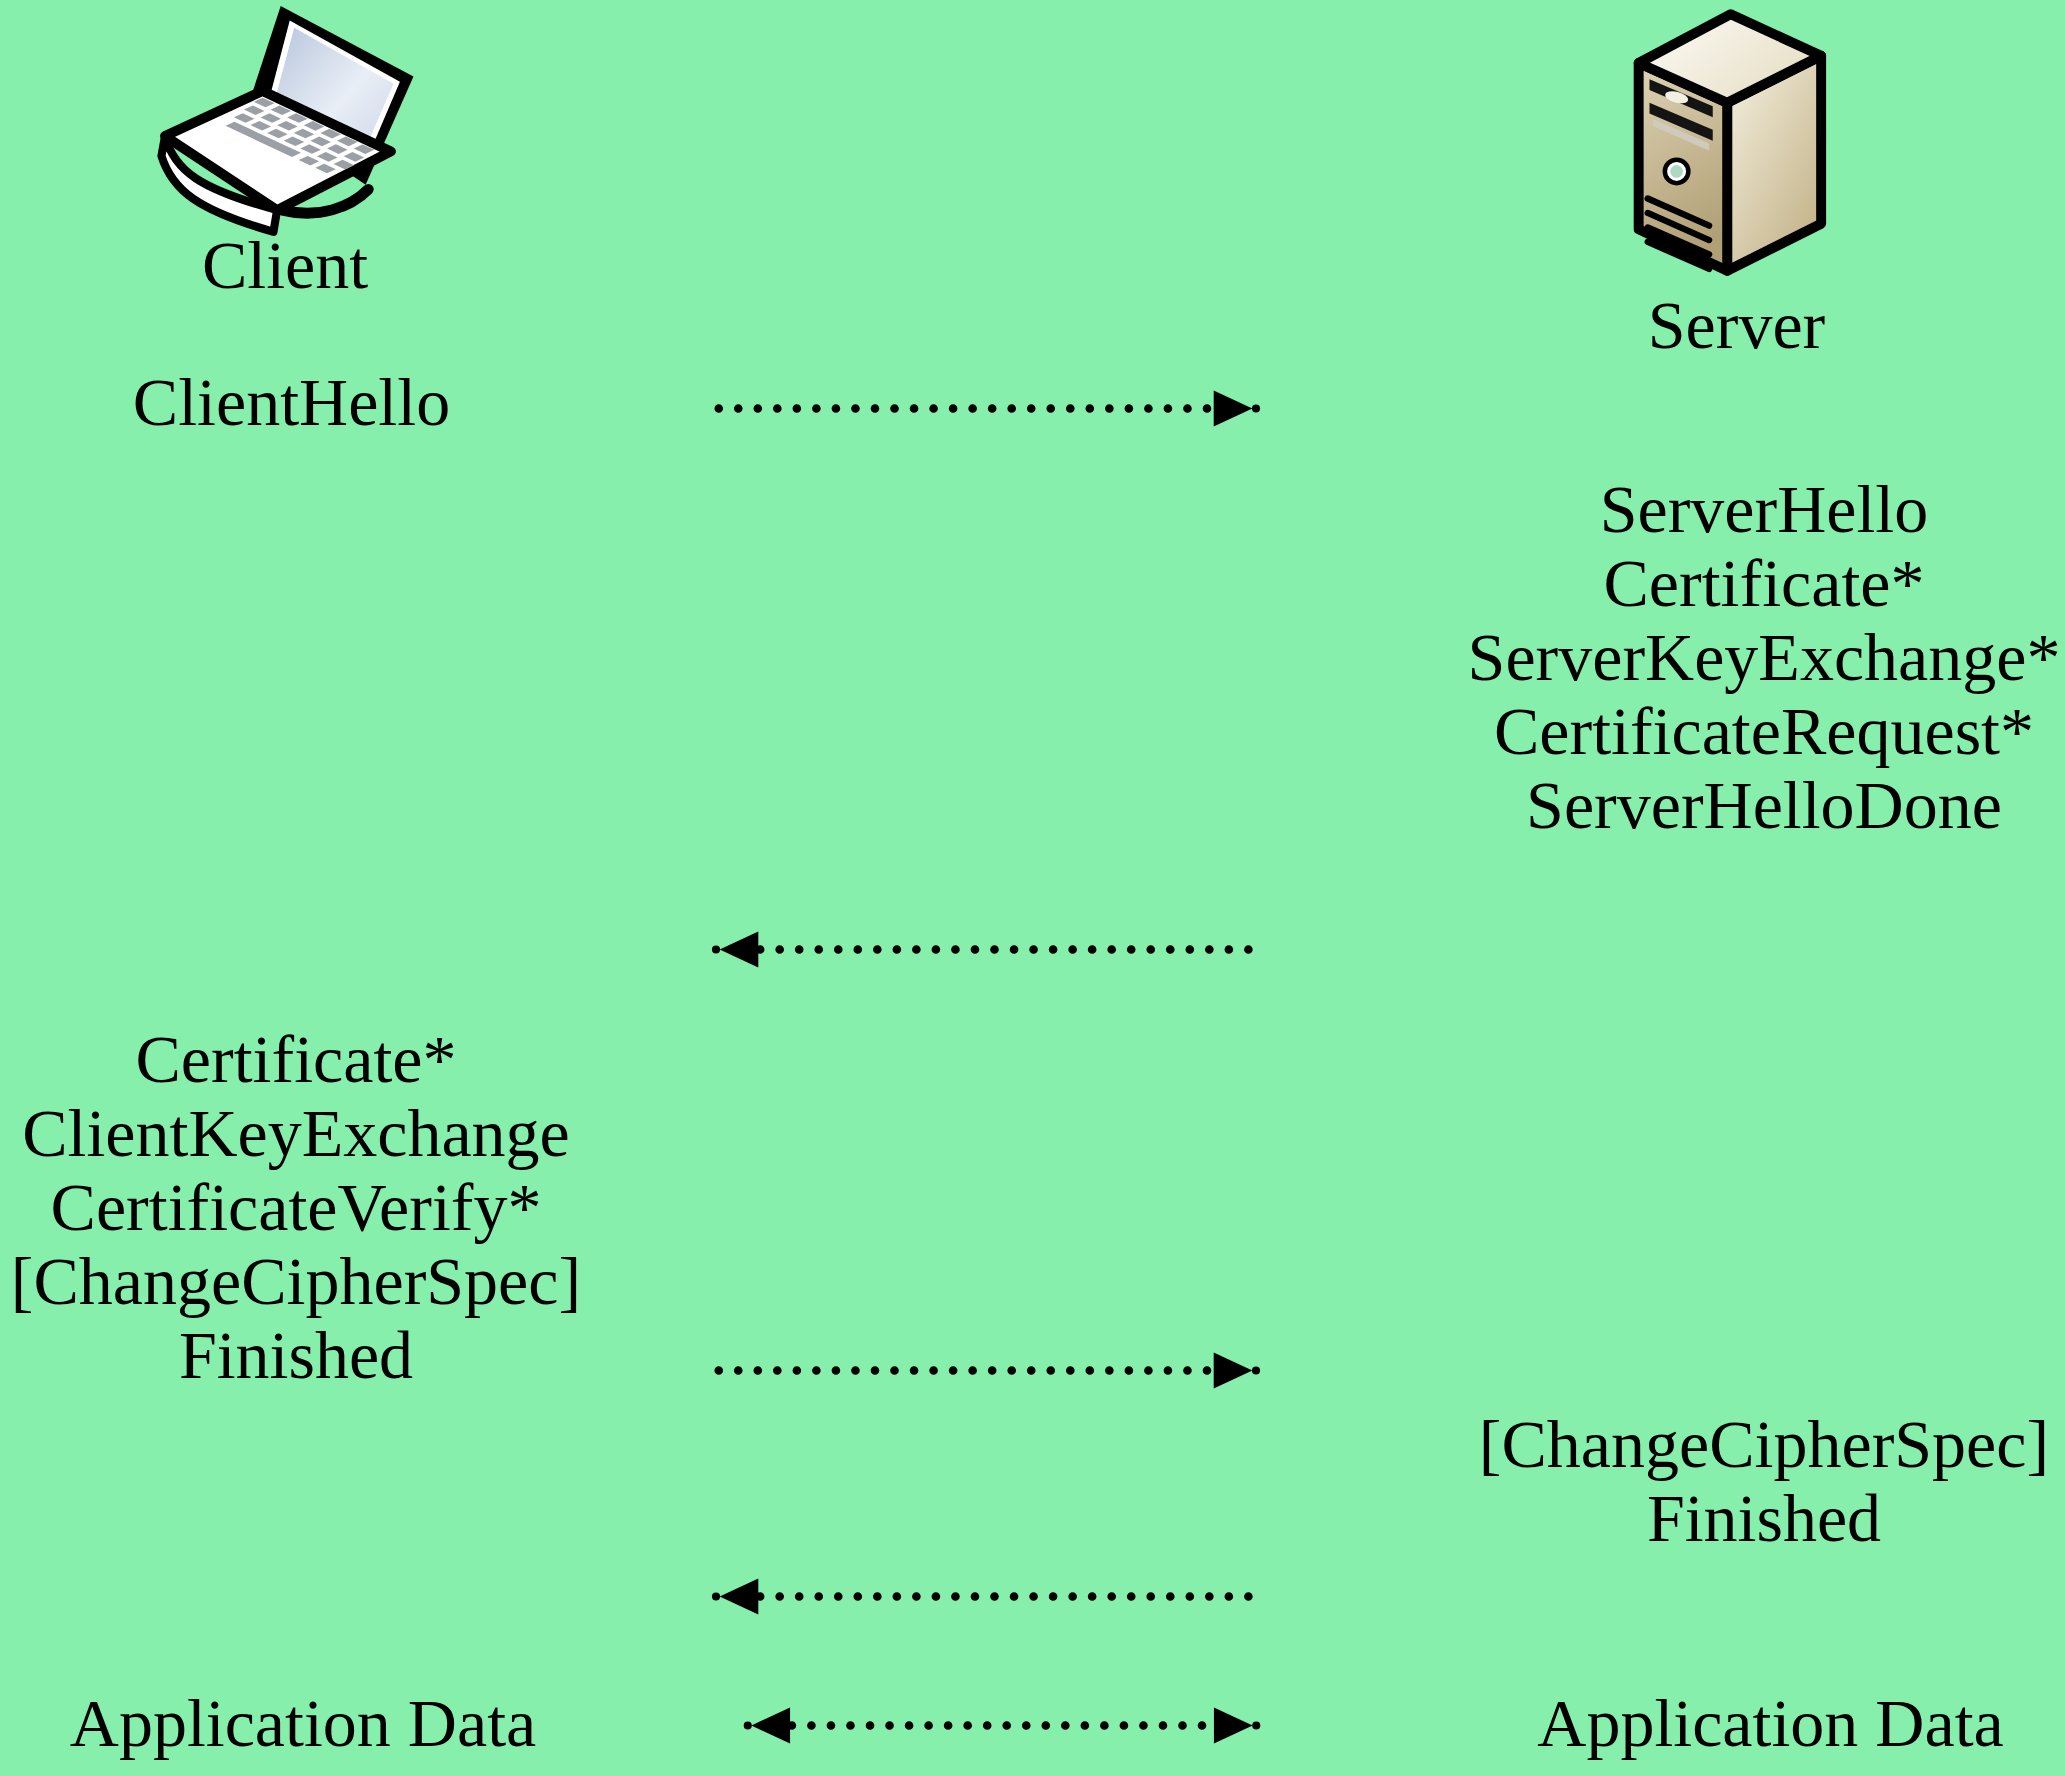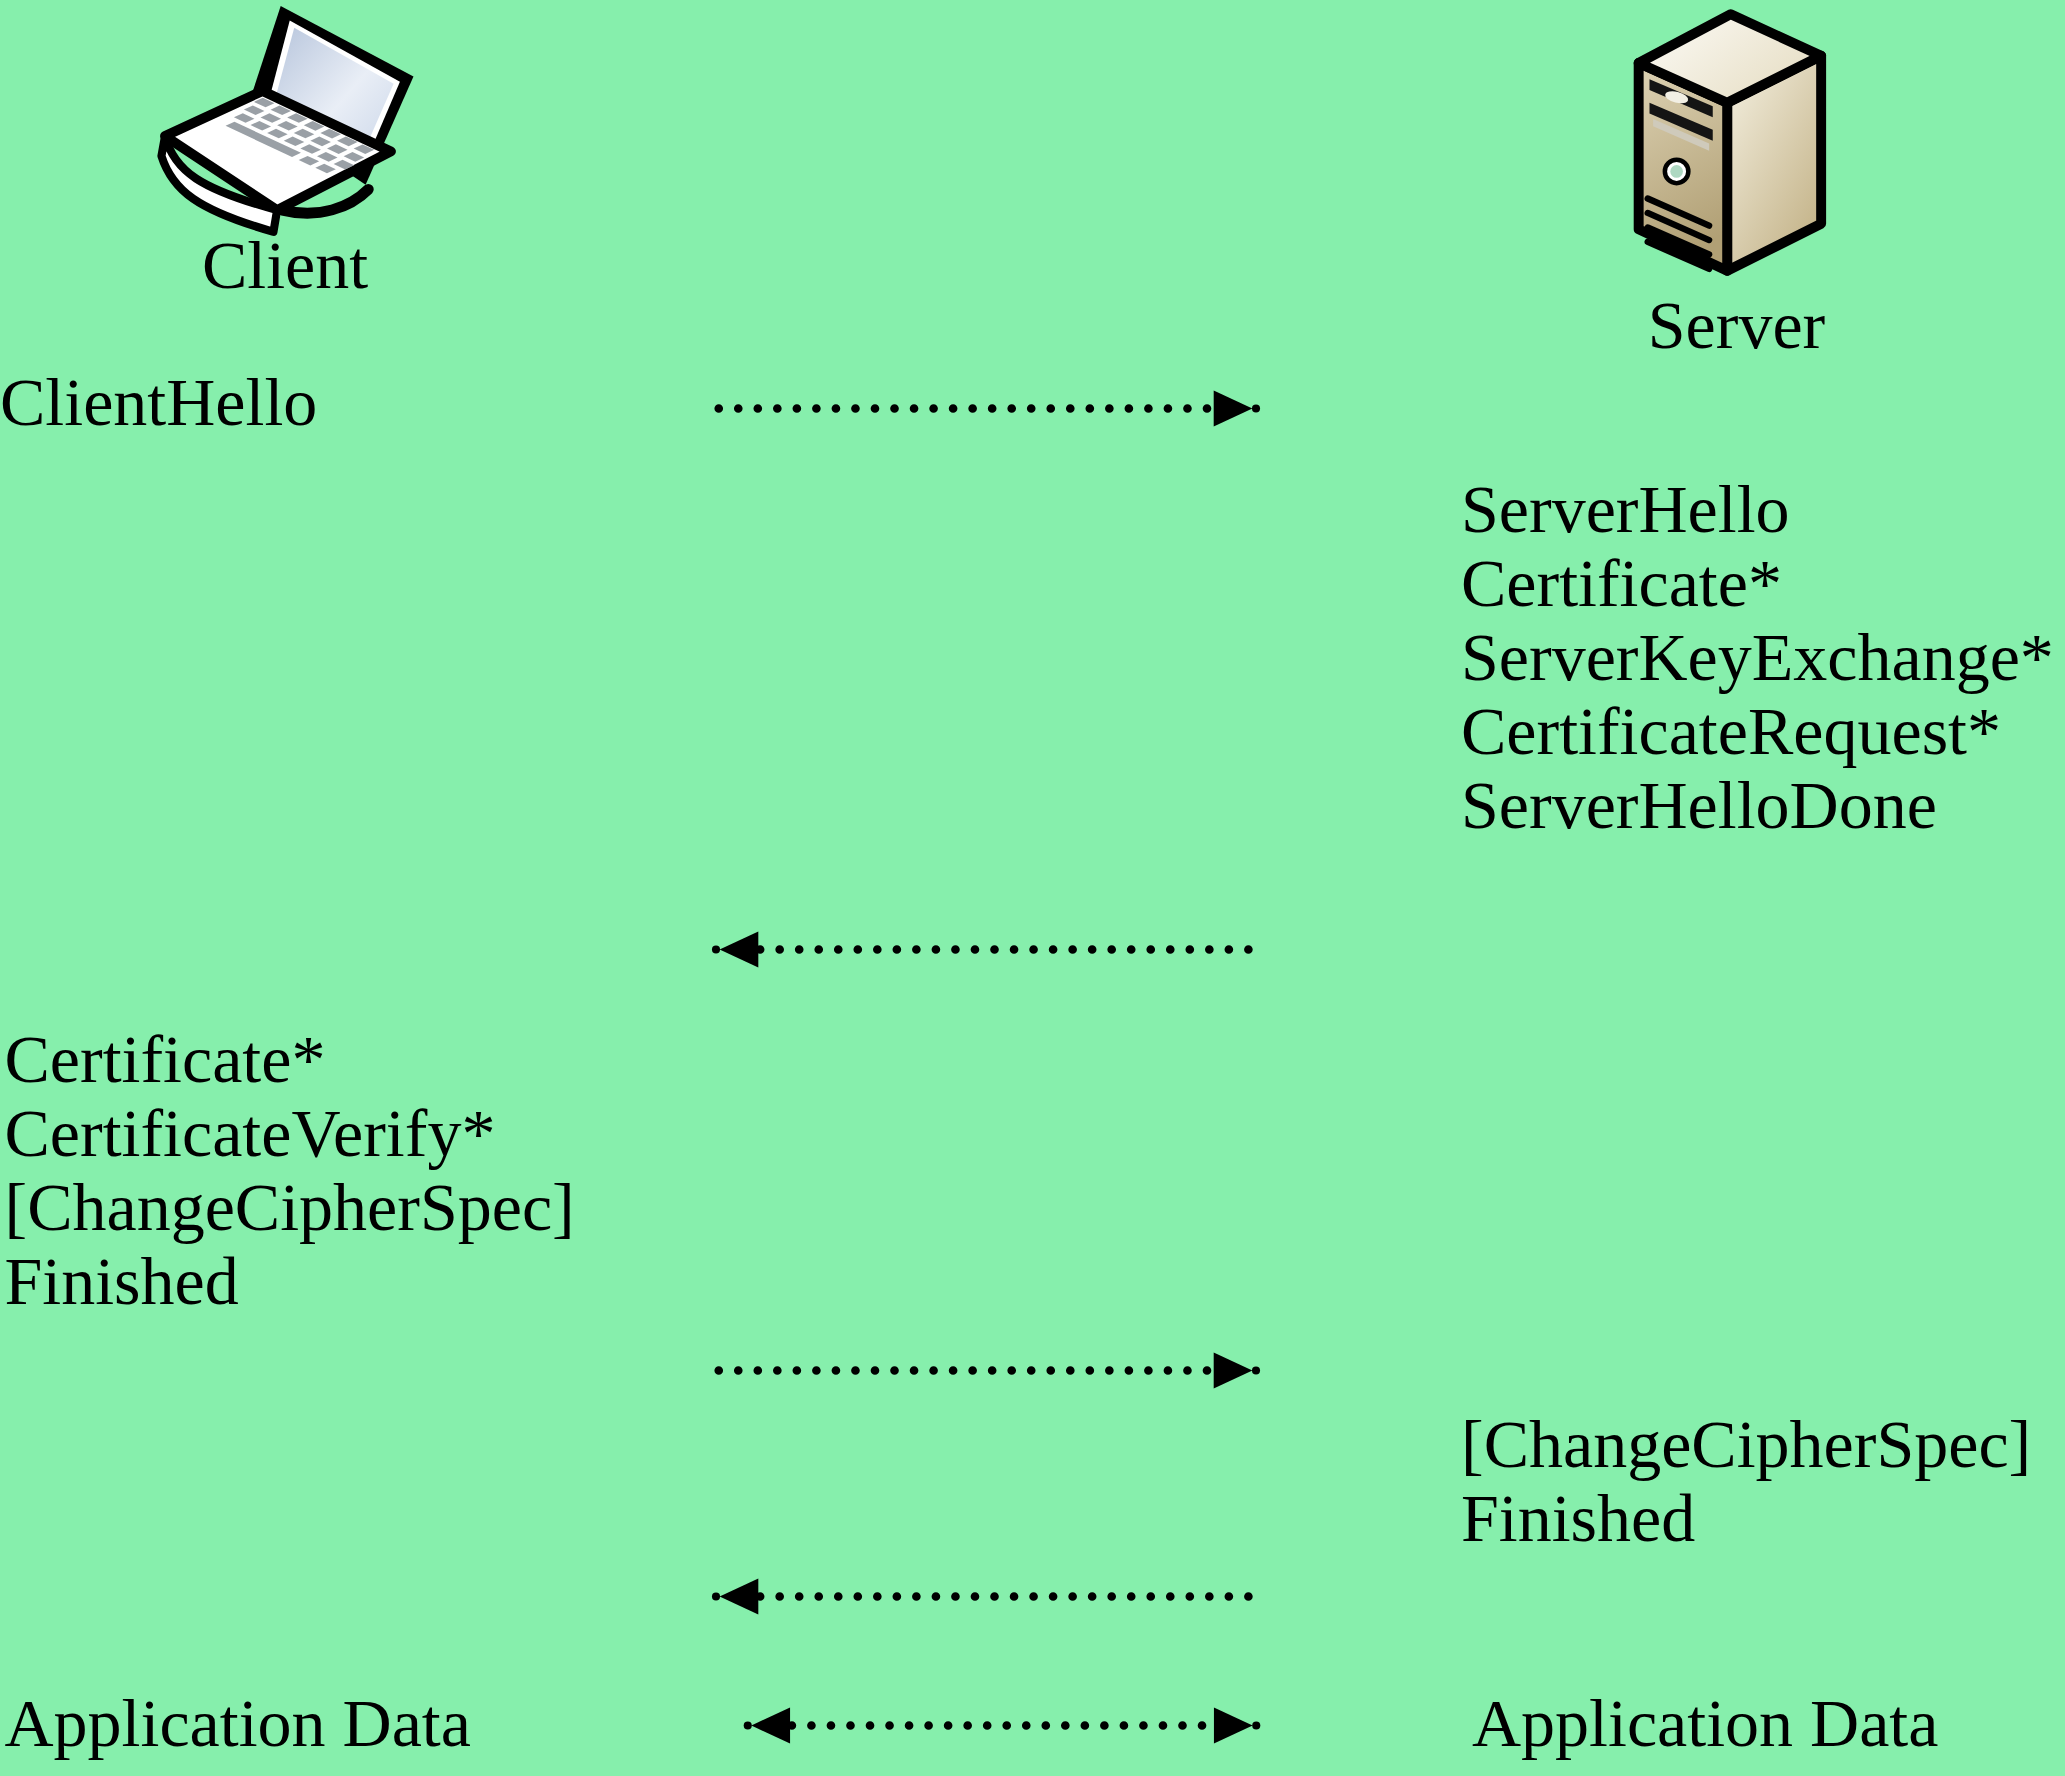--- a/index.html
+++ b/index.html
@@ -14,21 +14,21 @@
   }
   .actor-label {
     position:absolute;
     text-align:center;
     font-size:68px;
     line-height:74px;
     white-space:nowrap;
   }
   .msg {
     position:absolute;
-    text-align:left;
+    text-align:center;
     font-size:68px;
     line-height:74px;
   }
   .msg .msg-line { white-space:nowrap; }
   .arrow { position:absolute; width:552px; height:45px; }
   .arrow svg { display:block; }
   .icon-box { position:absolute; }
 </style>
 </head>
 <body>
@@ -145,20 +145,21 @@
   <div class="arrow" style="left:710px; top:927px;">
     <svg width="552" height="45" viewBox="0 0 610 50">
       <circle cx="5" cy="25" r="4.5" fill="#000"></circle>
       <polygon points="52,5 9,25 52,45" fill="#000"></polygon>
       <line x1="54" y1="25" x2="602" y2="25" stroke="#000" stroke-width="9.5" stroke-linecap="round" stroke-dasharray="0.1 21.6"></line>
     </svg>
   </div>
 
   <div class="msg" style="left:4.5px; top:1022px; width:583px;">
     <div class="msg-line">Certificate*</div>
+    <div class="msg-line">ClientKeyExchange</div>
     <div class="msg-line">CertificateVerify*</div>
     <div class="msg-line">[ChangeCipherSpec]</div>
     <div class="msg-line">Finished</div>
   </div>
   <div class="arrow" style="left:710px; top:1348px;">
     <svg width="552" height="45" viewBox="0 0 610 50">
       <line x1="8" y1="25" x2="556" y2="25" stroke="#000" stroke-width="9.5" stroke-linecap="round" stroke-dasharray="0.1 21.6"></line>
       <polygon points="558,5 601,25 558,45" fill="#000"></polygon>
       <circle cx="605" cy="25" r="4.5" fill="#000"></circle>
     </svg>

